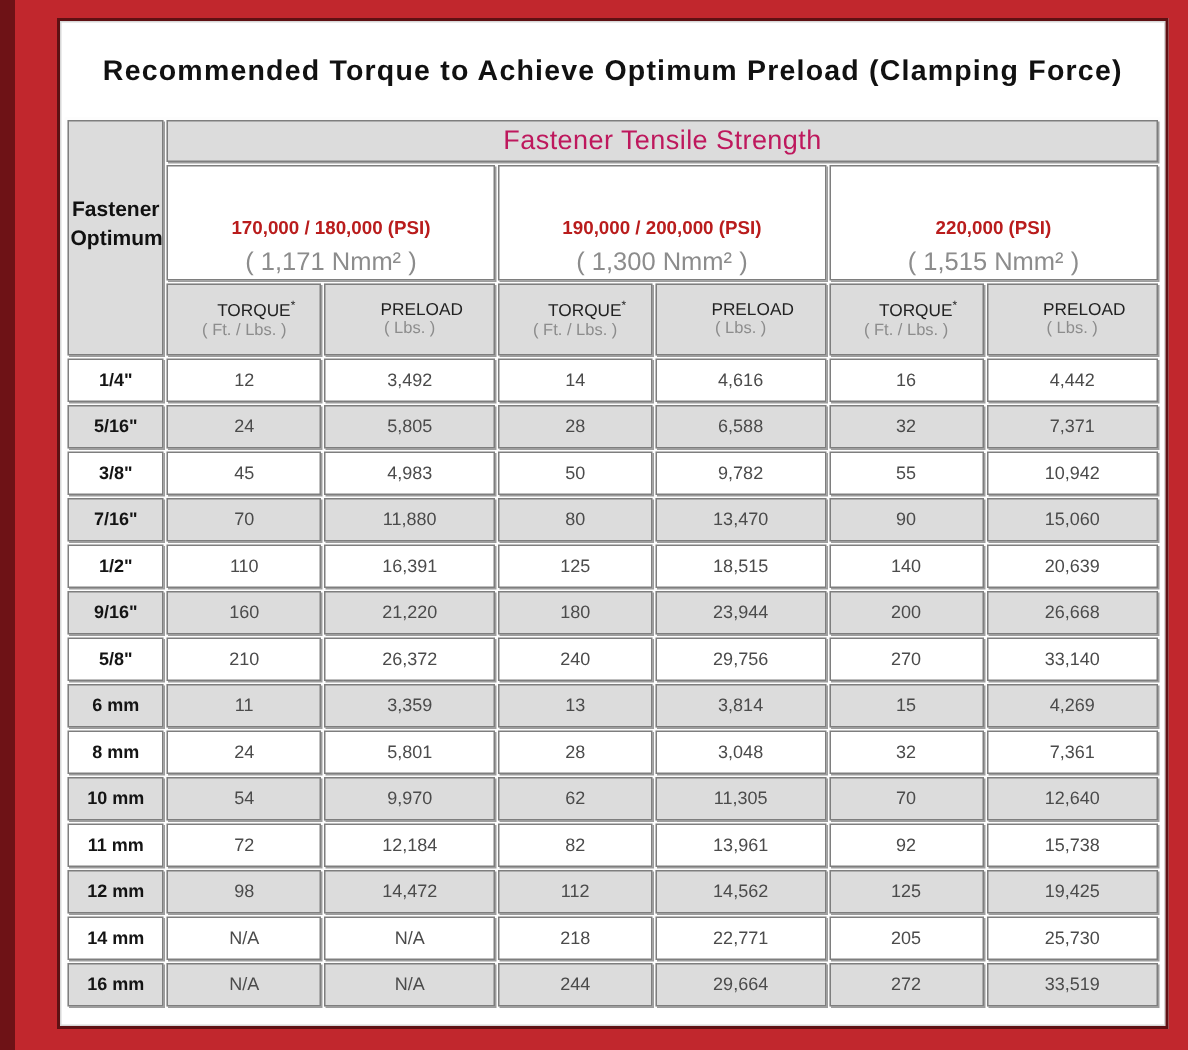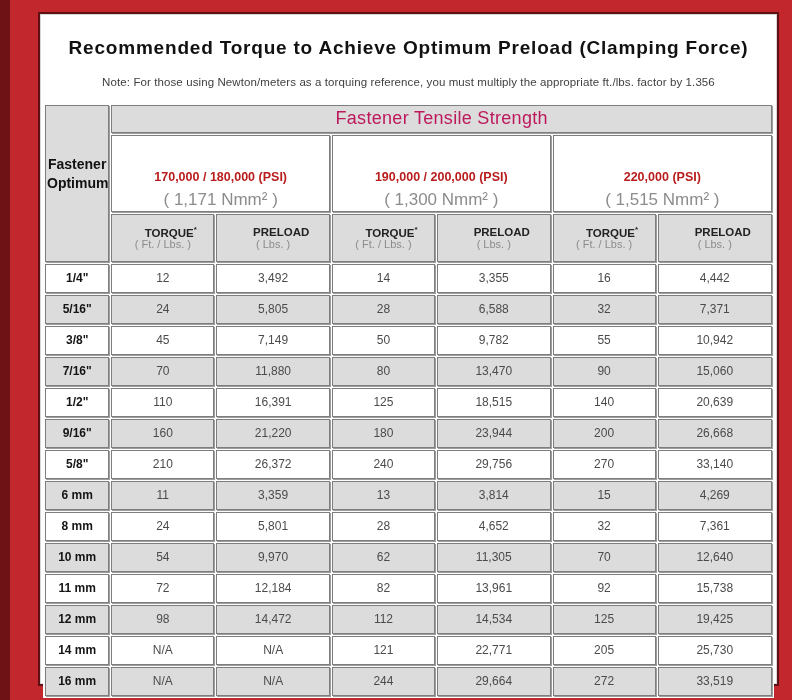--- a/index.html
+++ b/index.html
@@ -17,40 +17,39 @@
   table.tq td,table.tq th{border:1px solid #7e7e7e;box-shadow:1px 1px 0 rgba(40,40,40,0.45);
            text-align:center;vertical-align:middle;overflow:hidden;}
   .gray{background:#dcdcdc;}
   .white{background:#ffffff;}
   th.tensile{height:24px;font-size:18px;font-weight:normal;color:#be185d;letter-spacing:0.3px;}
   th.corner{vertical-align:bottom;padding-bottom:20px;font-size:14px;line-height:1.35;color:#111;}
   td.psi{height:52px;}
   .psi-main{font-size:12.5px;font-weight:bold;color:#b91c1c;margin-top:33px;}
   .psi-sub{font-size:17px;color:#8c8c8c;margin-top:6px;}
   th.colhead{height:44px;}
-  .ch-main{font-size:11.5px;font-weight:bold;color:#222;margin-left:16px;}
+  .ch-main{font-size:11.5px;font-weight:normal;color:#222;margin-left:16px;}
   .ch-main sup{font-size:8px;}
   .ch-sub{font-size:11px;color:#8c8c8c;font-weight:normal;margin-top:0;}
   tr.r-data th{font-size:12px;font-weight:bold;color:#141414;height:25px;}
   tr.r-data td{font-size:12px;color:#4b4b4b;height:25px;}
   tbody.data tr:nth-child(even) th, tbody.data tr:nth-child(even) td{background:#dcdcdc;}
   tbody.data tr:nth-child(odd) th, tbody.data tr:nth-child(odd) td{background:#ffffff;}
 </style>
 </head>
 <body>
 
 <div class="stage">
   <div class="card">
     <div class="content">
 
       <div class="title">
         <div>Recommended Torque to Achieve Optimum Preload (Clamping Force)</div>
       </div>
 
-      <div class="note">Note: For those using Newton/meters as a torquing reference, you must multiply the appropriate ft./lbs. factor by 1.356</div>
 
       <table class="tq">
         <colgroup>
           <col style="width:9.0%">
           <col style="width:14.4%">
             <col style="width:15.9%">
           <col style="width:14.4%">
             <col style="width:15.9%">
           <col style="width:14.4%">
             <col style="width:16.0%">
@@ -103,37 +102,37 @@
               <div class="ch-sub">( Lbs. )</div>
             </th>
           </tr>
         </thead>
         <tbody class="data">
           <tr class="r-data">
             <th>1/4"</th>
             <td>12</td>
             <td>3,492</td>
             <td>14</td>
-            <td>3,355</td>
+            <td>4,616</td>
             <td>16</td>
             <td>4,442</td>
           </tr>
           <tr class="r-data">
             <th>5/16"</th>
             <td>24</td>
             <td>5,805</td>
             <td>28</td>
             <td>6,588</td>
             <td>32</td>
             <td>7,371</td>
           </tr>
           <tr class="r-data">
             <th>3/8"</th>
             <td>45</td>
-            <td>7,149</td>
+            <td>4,983</td>
             <td>50</td>
             <td>9,782</td>
             <td>55</td>
             <td>10,942</td>
           </tr>
           <tr class="r-data">
             <th>7/16"</th>
             <td>70</td>
             <td>11,880</td>
             <td>80</td>
@@ -175,21 +174,21 @@
             <td>13</td>
             <td>3,814</td>
             <td>15</td>
             <td>4,269</td>
           </tr>
           <tr class="r-data">
             <th>8 mm</th>
             <td>24</td>
             <td>5,801</td>
             <td>28</td>
-            <td>4,652</td>
+            <td>3,048</td>
             <td>32</td>
             <td>7,361</td>
           </tr>
           <tr class="r-data">
             <th>10 mm</th>
             <td>54</td>
             <td>9,970</td>
             <td>62</td>
             <td>11,305</td>
             <td>70</td>
@@ -202,29 +201,29 @@
             <td>82</td>
             <td>13,961</td>
             <td>92</td>
             <td>15,738</td>
           </tr>
           <tr class="r-data">
             <th>12 mm</th>
             <td>98</td>
             <td>14,472</td>
             <td>112</td>
-            <td>14,534</td>
+            <td>14,562</td>
             <td>125</td>
             <td>19,425</td>
           </tr>
           <tr class="r-data">
             <th>14 mm</th>
             <td>N/A</td>
             <td>N/A</td>
-            <td>121</td>
+            <td>218</td>
             <td>22,771</td>
             <td>205</td>
             <td>25,730</td>
           </tr>
           <tr class="r-data">
             <th>16 mm</th>
             <td>N/A</td>
             <td>N/A</td>
             <td>244</td>
             <td>29,664</td>

